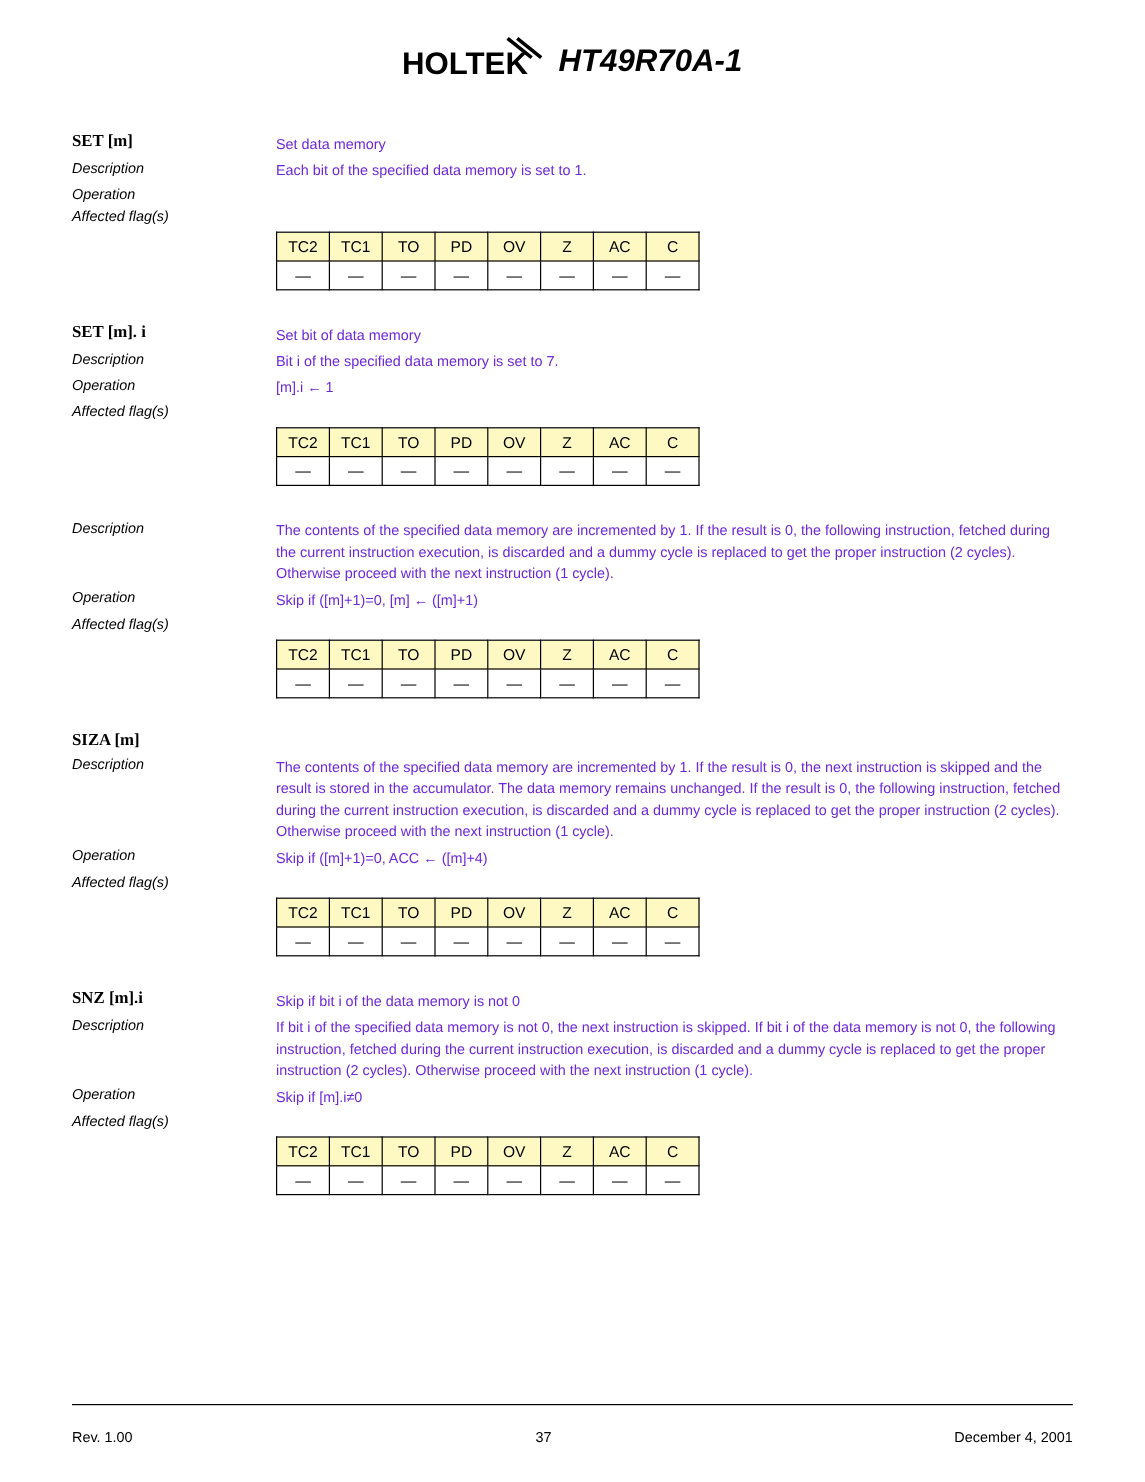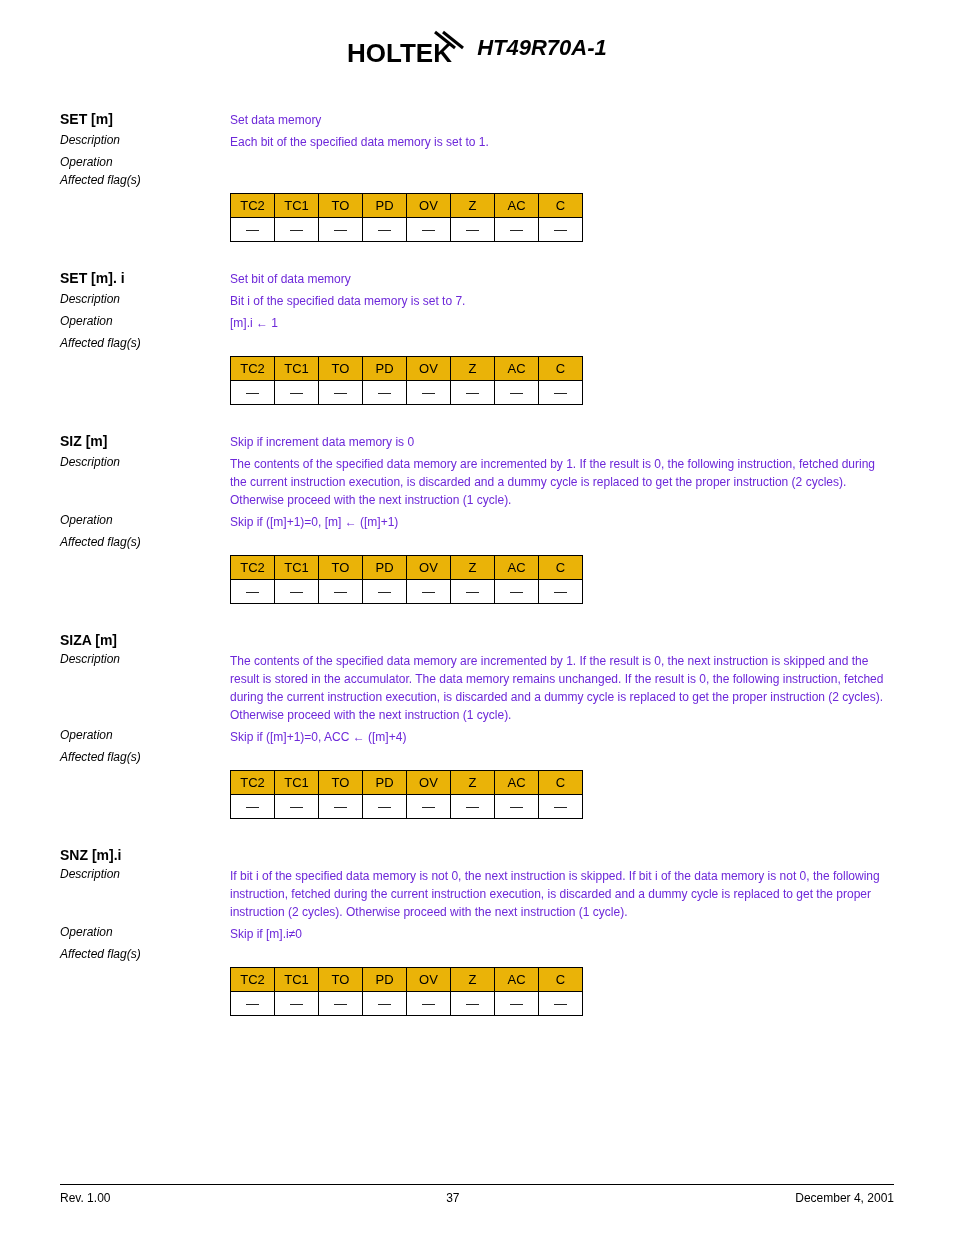--- a/index.html
+++ b/index.html
@@ -20,21 +20,21 @@
     }
     
     .header {
       display: flex;
       justify-content: center;
       align-items: flex-start;
       margin-bottom: 30px;
       border-bottom: none;
     }
     .doc-title {
-      font-size: 22px;
+      font-size: 26px;
       font-style: italic;
       font-weight: bold;
       color: #000;
       padding-top: 5px;
     }
     
     .section {
       margin-bottom: 28px;
     }
     .section-row {
@@ -43,20 +43,21 @@
     }
     .label-col {
       width: 170px;
       min-width: 170px;
       font-size: 13px;
       color: #000;
     }
     .label-col.bold {
       font-weight: bold;
       font-size: 14px;
+      font-family: Liberation Serif, serif;
     }
     .content-col {
       flex: 1;
       font-size: 12px;
       color: #6d28d9;
       line-height: 1.5;
     }
     
     .flag-table-wrap {
       margin-left: 170px;
@@ -70,33 +71,33 @@
     .flag-table th, .flag-table td {
       border: 1px solid #000;
       width: 44px;
       height: 24px;
       text-align: center;
       font-size: 13px;
       padding: 2px 4px;
     }
     .flag-table th {
       font-weight: normal;
-      background: #eab308;
+      background: #fef9c3;
     }
     .flag-table td {
       font-size: 13px;
     }
     
     .footer {
       position: absolute;
       bottom: 30px;
       left: 60px;
       right: 60px;
       border-top: 1px solid #000;
-      padding-top: 6px;
+      padding-top: 20px;
       display: flex;
       justify-content: space-between;
       font-size: 12px;
     }
   </style>
 </head>
 <body>
 
 <div class="page">
 
@@ -201,24 +202,20 @@
                 <td>—</td>
                 <td>—</td>
                 <td>—</td>
               </tr>
             </tbody>
           </table>
         </div>
       </div>
       <div class="section">
         <div class="section-row">
-          <div class="label-col bold">SIZ [m]</div>
-          <div class="content-col">Skip if increment data memory is 0</div>
-        </div>
-        <div class="section-row">
           <div class="label-col" style="font-style: italic; font-size: 12px;">Description</div>
           <div class="content-col">The contents of the specified data memory are incremented by 1. If the result is 0, the following instruction, fetched during the current instruction execution, is discarded and a dummy cycle is replaced to get the proper instruction (2 cycles). Otherwise proceed with the next instruction (1 cycle).</div>
         </div>
         <div class="section-row">
           <div class="label-col" style="font-style: italic; font-size: 12px;">Operation</div>
           <div class="content-col">Skip if ([m]+1)=0, [m] ← ([m]+1)</div>
         </div>
         <div class="section-row">
           <div class="label-col" style="font-style: italic; font-size: 12px;">Affected flag(s)</div>
           <div class="content-col"></div>
@@ -293,20 +290,21 @@
                 <td>—</td>
                 <td>—</td>
               </tr>
             </tbody>
           </table>
         </div>
       </div>
       <div class="section">
         <div class="section-row">
           <div class="label-col bold">SNZ [m].i</div>
+          <div class="content-col">Skip if bit i of the data memory is not 0</div>
         </div>
         <div class="section-row">
           <div class="label-col" style="font-style: italic; font-size: 12px;">Description</div>
           <div class="content-col">If bit i of the specified data memory is not 0, the next instruction is skipped. If bit i of the data memory is not 0, the following instruction, fetched during the current instruction execution, is discarded and a dummy cycle is replaced to get the proper instruction (2 cycles). Otherwise proceed with the next instruction (1 cycle).</div>
         </div>
         <div class="section-row">
           <div class="label-col" style="font-style: italic; font-size: 12px;">Operation</div>
           <div class="content-col">Skip if [m].i≠0</div>
         </div>
         <div class="section-row">

